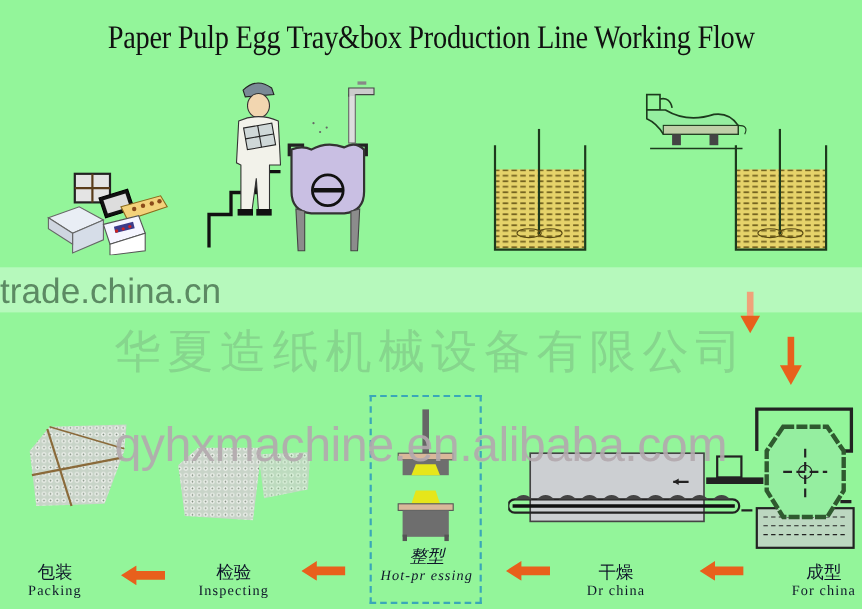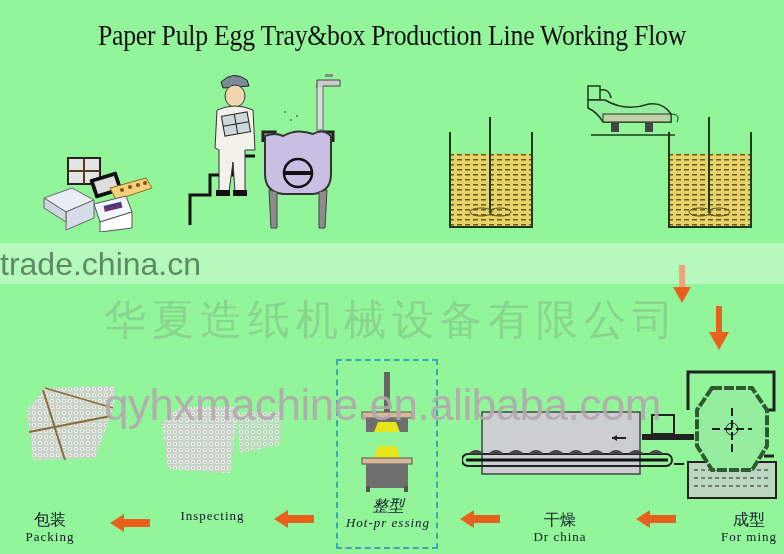--- a/index.html
+++ b/index.html
@@ -226,33 +226,34 @@
   </svg>
 </div>
 
 <div id="wm-ali" class="abs">qyhxmachine.en.alibaba.com</div>
 
 <div class="abs step" style="left:20px;top:510px;width:60px;">
   <span class="cn">包装</span>
   <span class="en">Packing</span>
 </div>
 <div class="abs step" style="left:170px;top:510px;width:85px;">
+  <span class="cn">检验</span>
   <span class="en">Inspecting</span>
 </div>
 <div class="abs step" style="left:338px;top:496px;width:100px;font-style:italic;">
   <span class="cn">整型</span>
   <span class="en">Hot-pr essing</span>
 </div>
 <div class="abs step" style="left:525px;top:510px;width:70px;">
   <span class="cn">干燥</span>
   <span class="en">Dr china</span>
 </div>
 <div class="abs step" style="left:714px;top:510px;width:70px;">
   <span class="cn">成型</span>
-  <span class="en">For ming</span>
+  <span class="en">For china</span>
 </div>
 
 <div class="abs" style="left:110px;top:514px;">
   <svg class="arrow-left" viewBox="0 0 40 18">
       <polygon points="0,9 14,0 14,5 40,5 40,13 14,13 14,18" fill="#e8601c"></polygon>
     </svg>
 </div>
 <div class="abs" style="left:274px;top:510px;">
   <svg class="arrow-left" viewBox="0 0 40 18">
       <polygon points="0,9 14,0 14,5 40,5 40,13 14,13 14,18" fill="#e8601c"></polygon>

